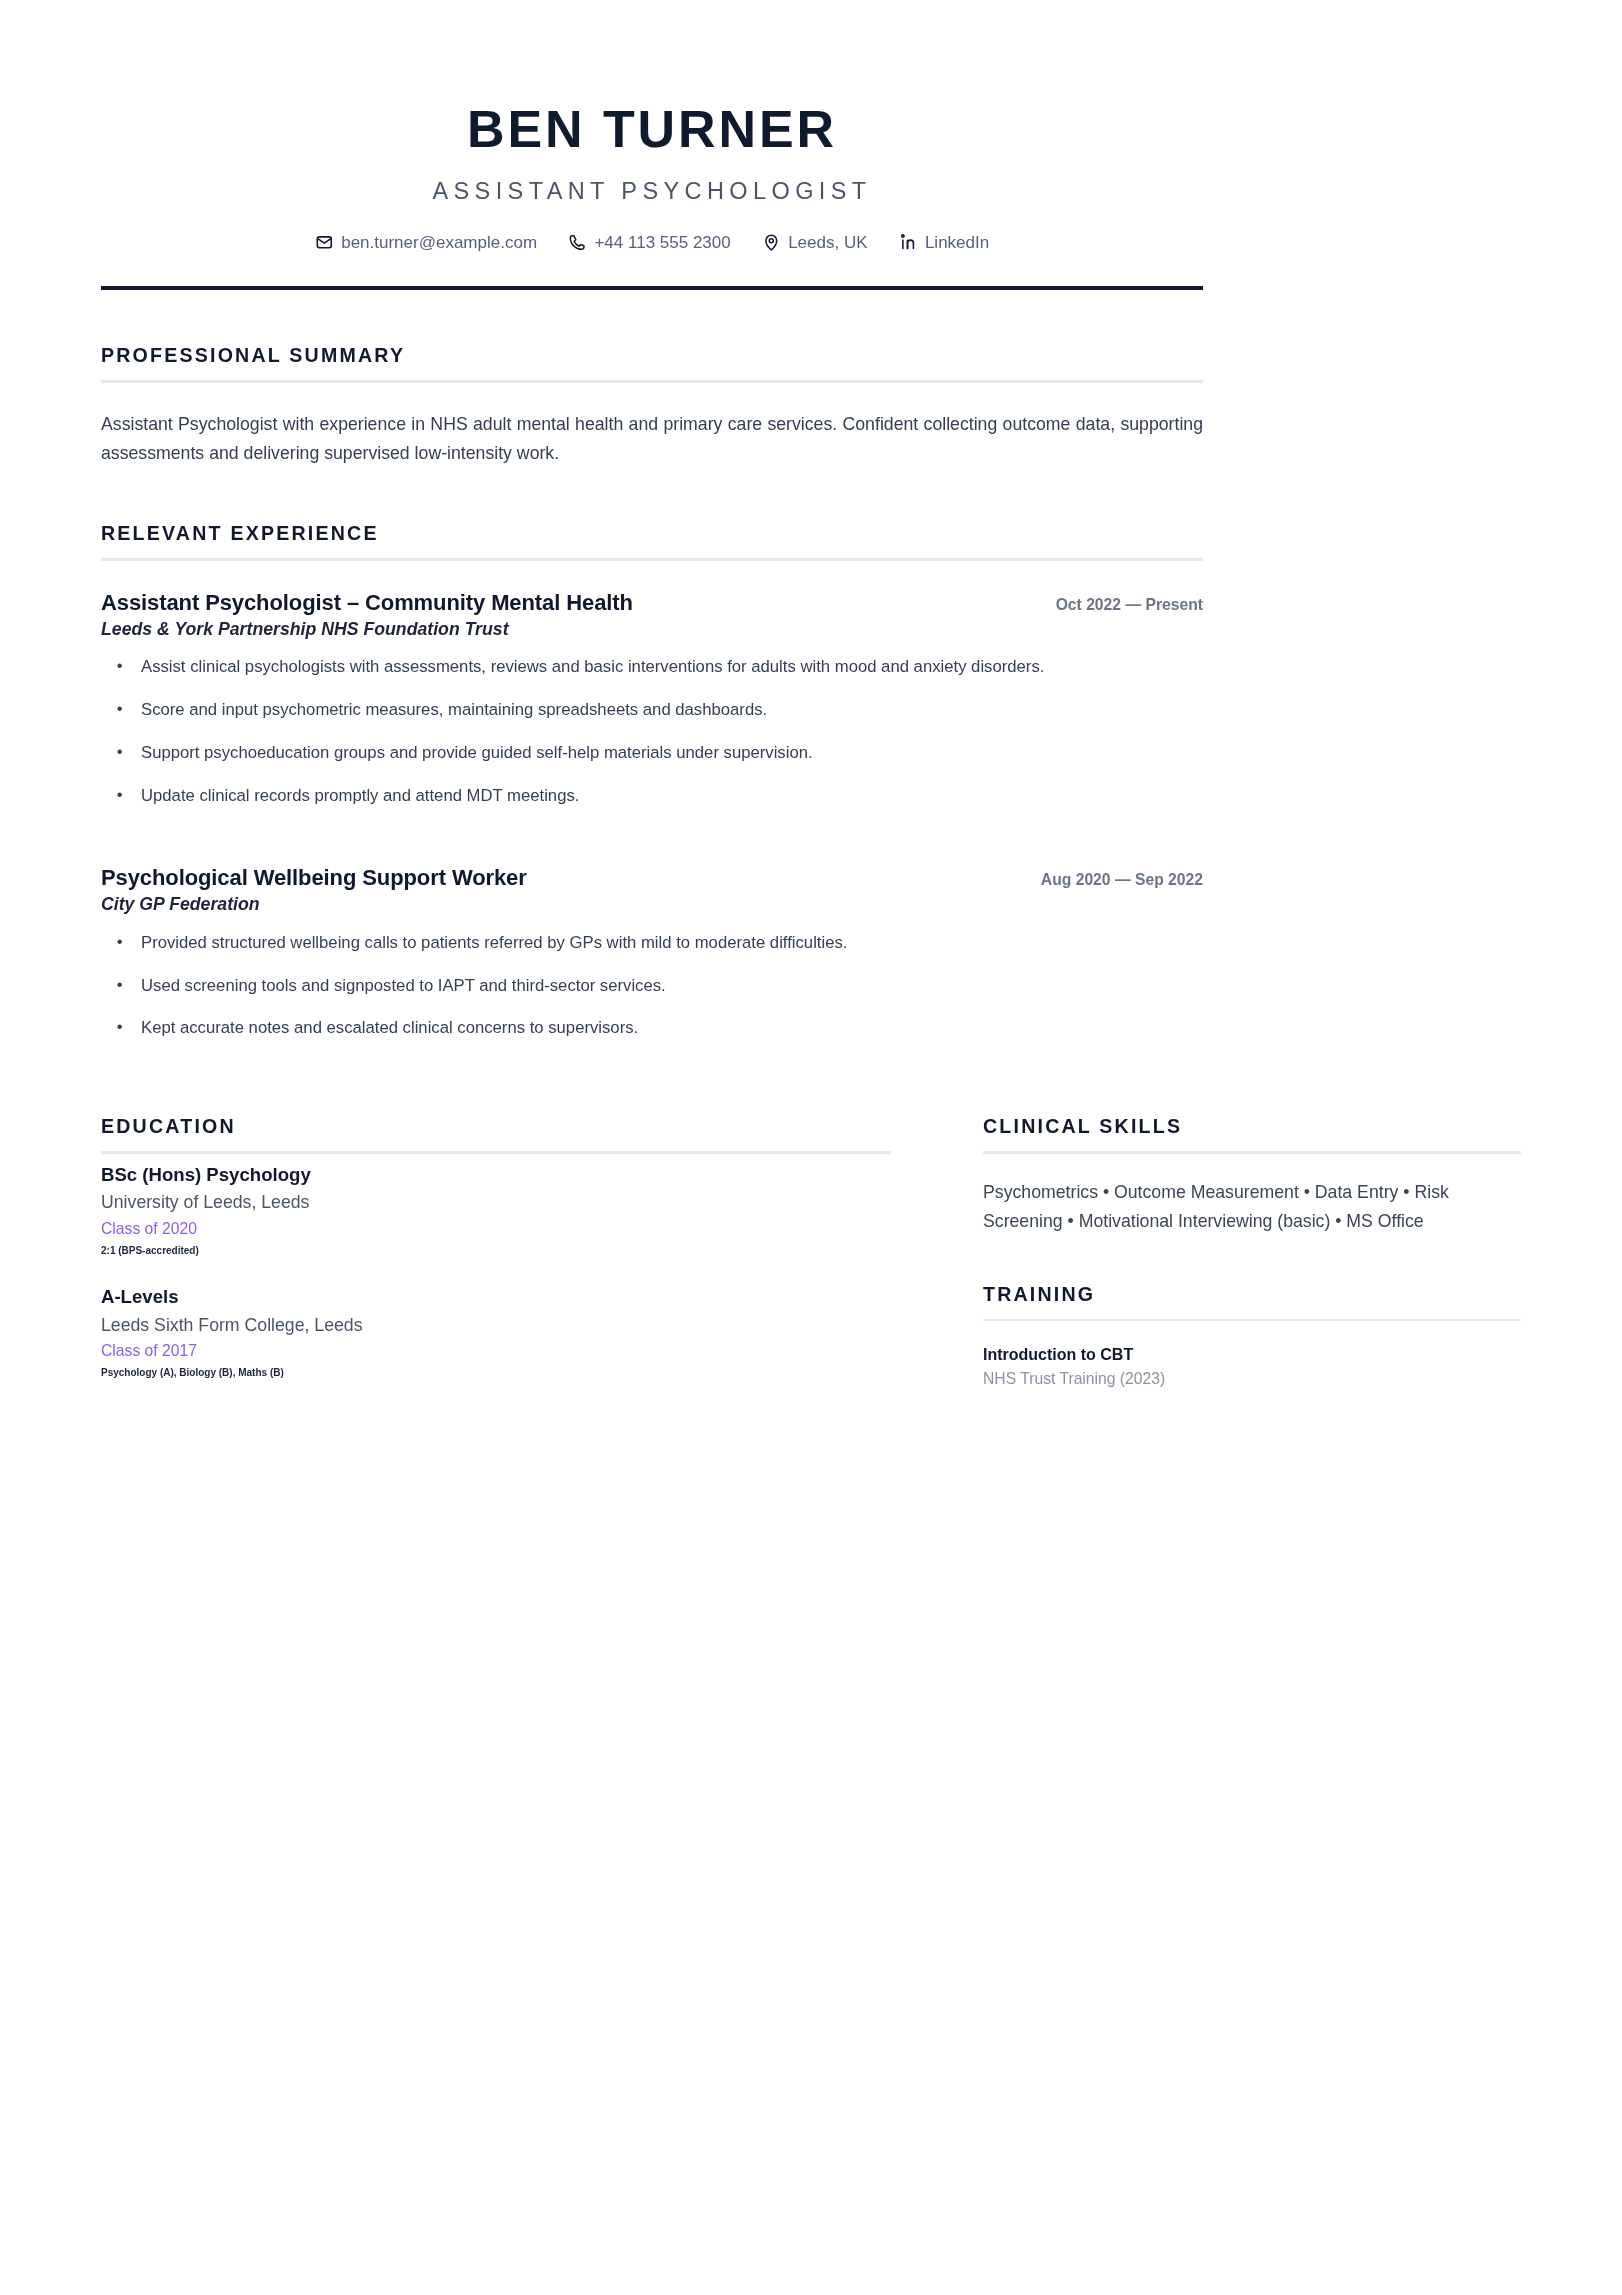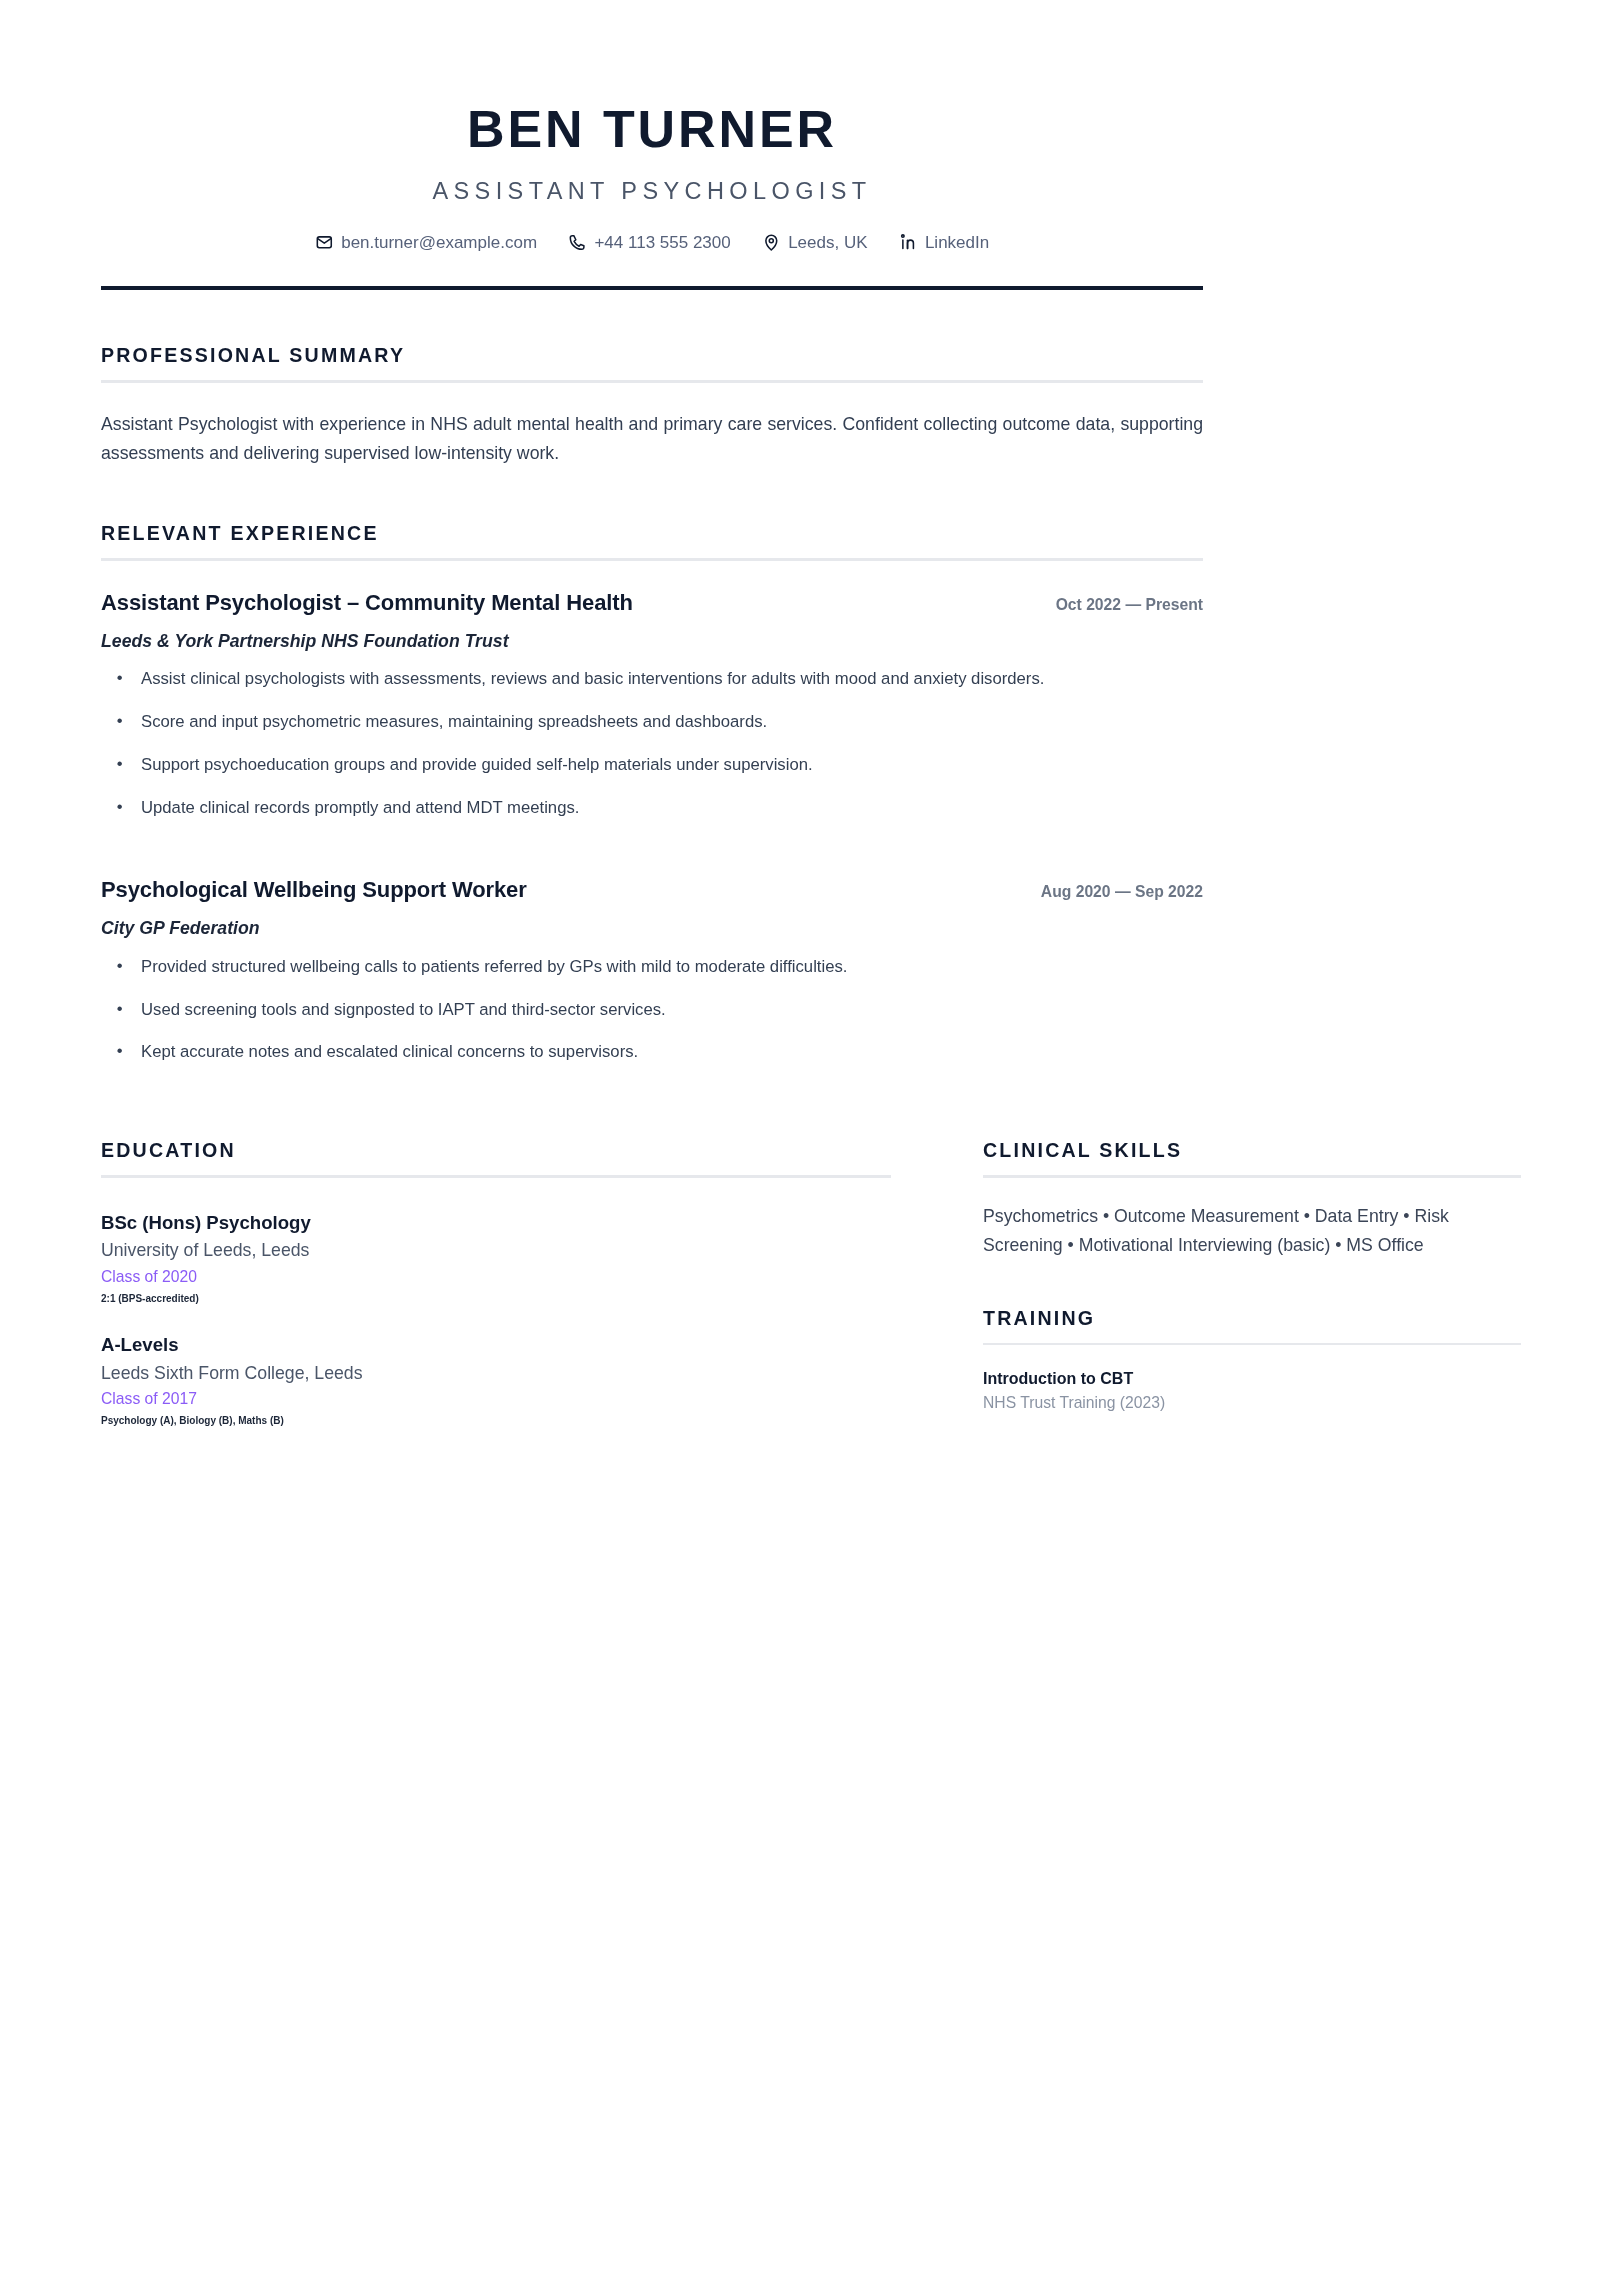--- a/index.html
+++ b/index.html
@@ -128,21 +128,21 @@
 
   .job-dates {
     font-size: 15.7px;
     font-weight: 700;
     color: #6b7585;
     white-space: nowrap;
     flex: 0 0 auto;
   }
 
   .job-org {
-    margin-top: 15px;
+    margin-top: 3px;
     font-size: 17.7px;
     font-style: italic;
     font-weight: 700;
     color: #1c2638;
   }
 
   .bullets { margin-top: 14.7px; list-style: none; }
 
   .bullets li {
     position: relative;
@@ -169,21 +169,21 @@
     display: flex;
     gap: 92px;
     align-items: flex-start;
   }
   .col-left  { width: 790px; flex: 0 0 790px; }
   .col-right { width: 538px; flex: 0 0 538px; }
 
   .col .section { margin-top: 0; }
   .col .section + .section { margin-top: 47px; }
 
-  .edu-entry { margin-top: 34px; }
+  .edu-entry { margin-top: 10px; }
   .edu-entry + .edu-entry { margin-top: 30px; }
 
   .edu-degree {
     font-size: 18.6px;
     font-weight: 700;
     color: #101a2e;
   }
   .edu-school {
     margin-top: 6.4px;
     font-size: 17.7px;

